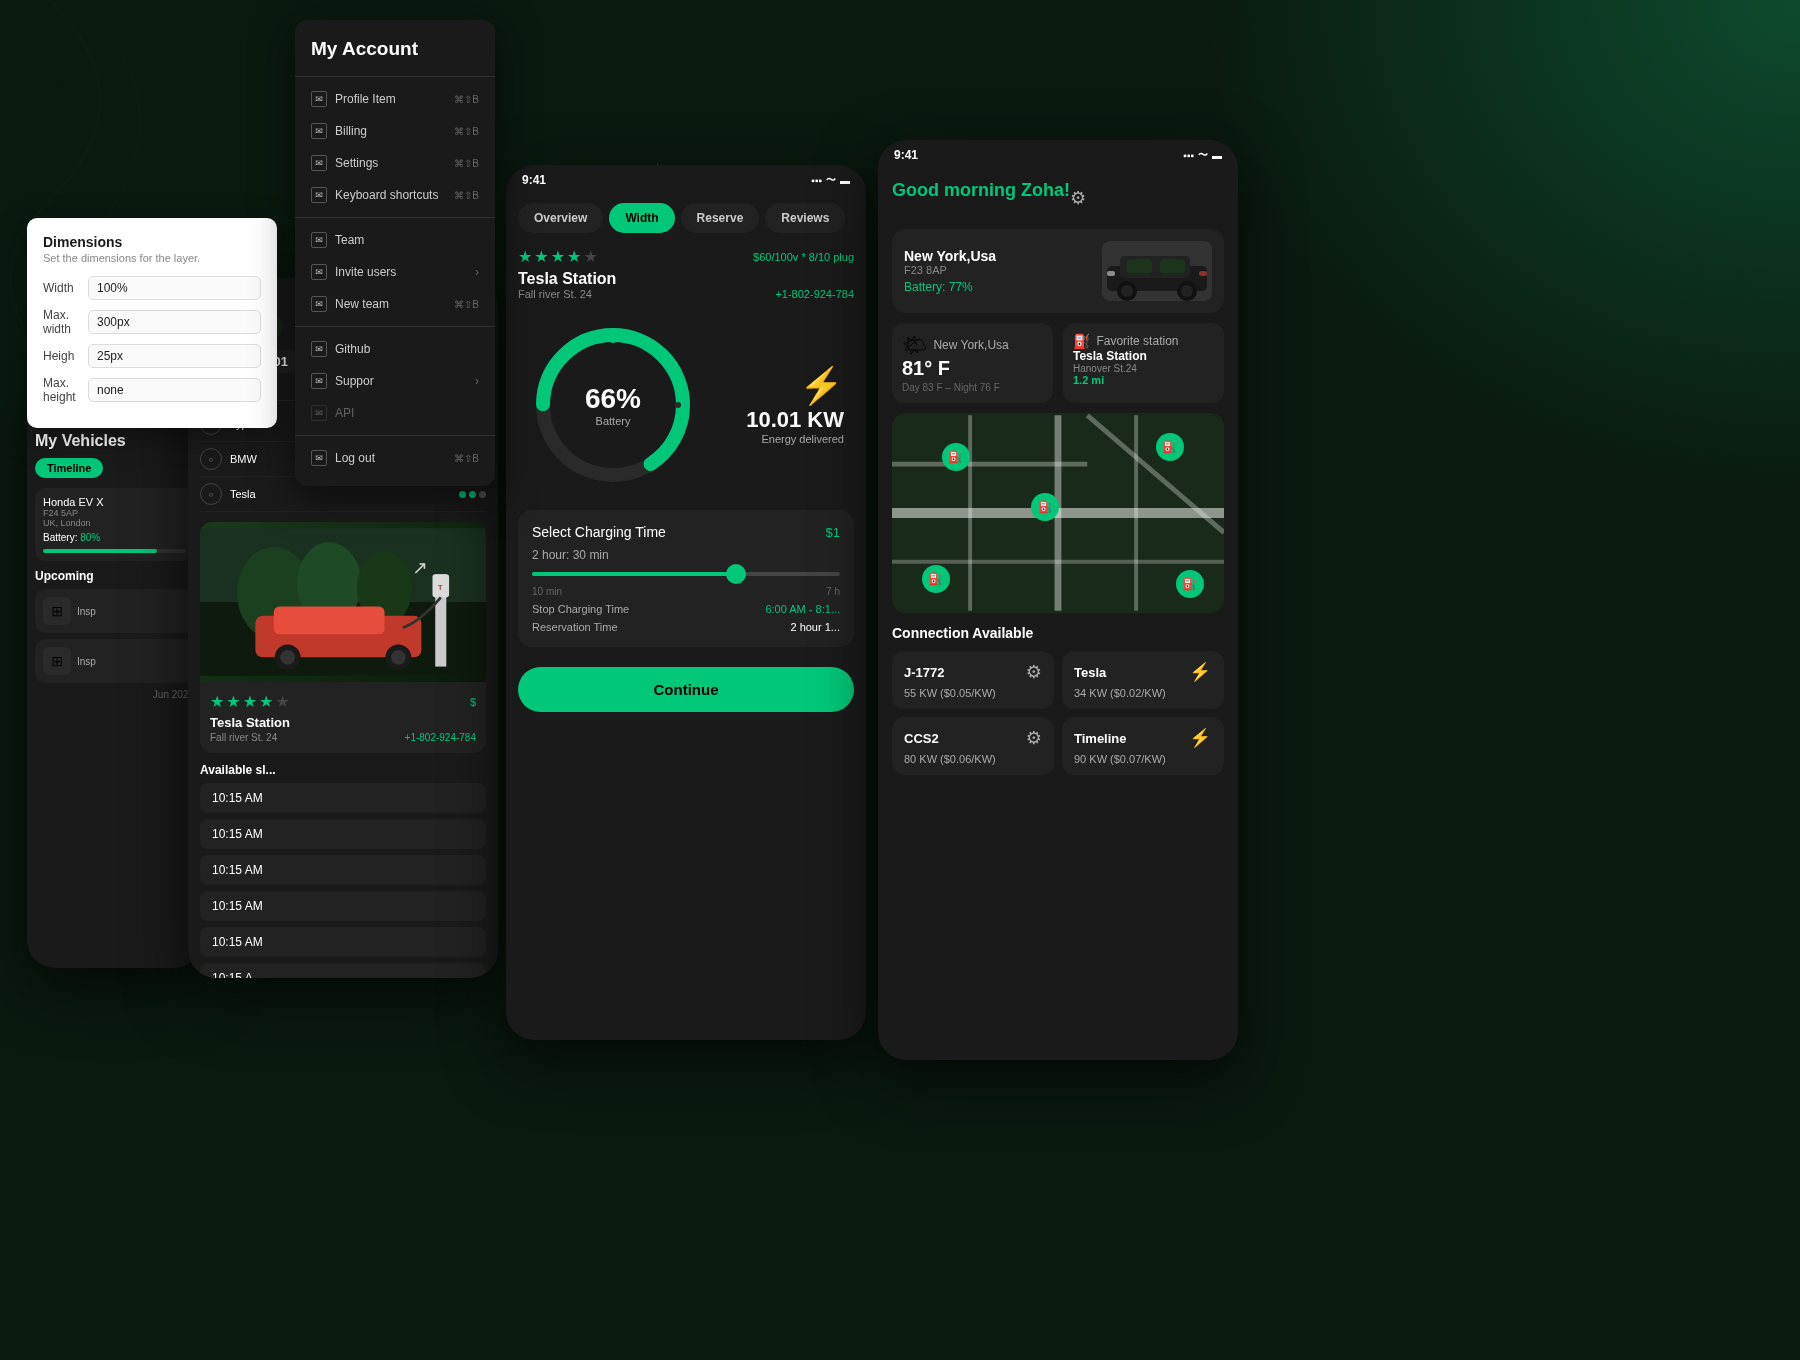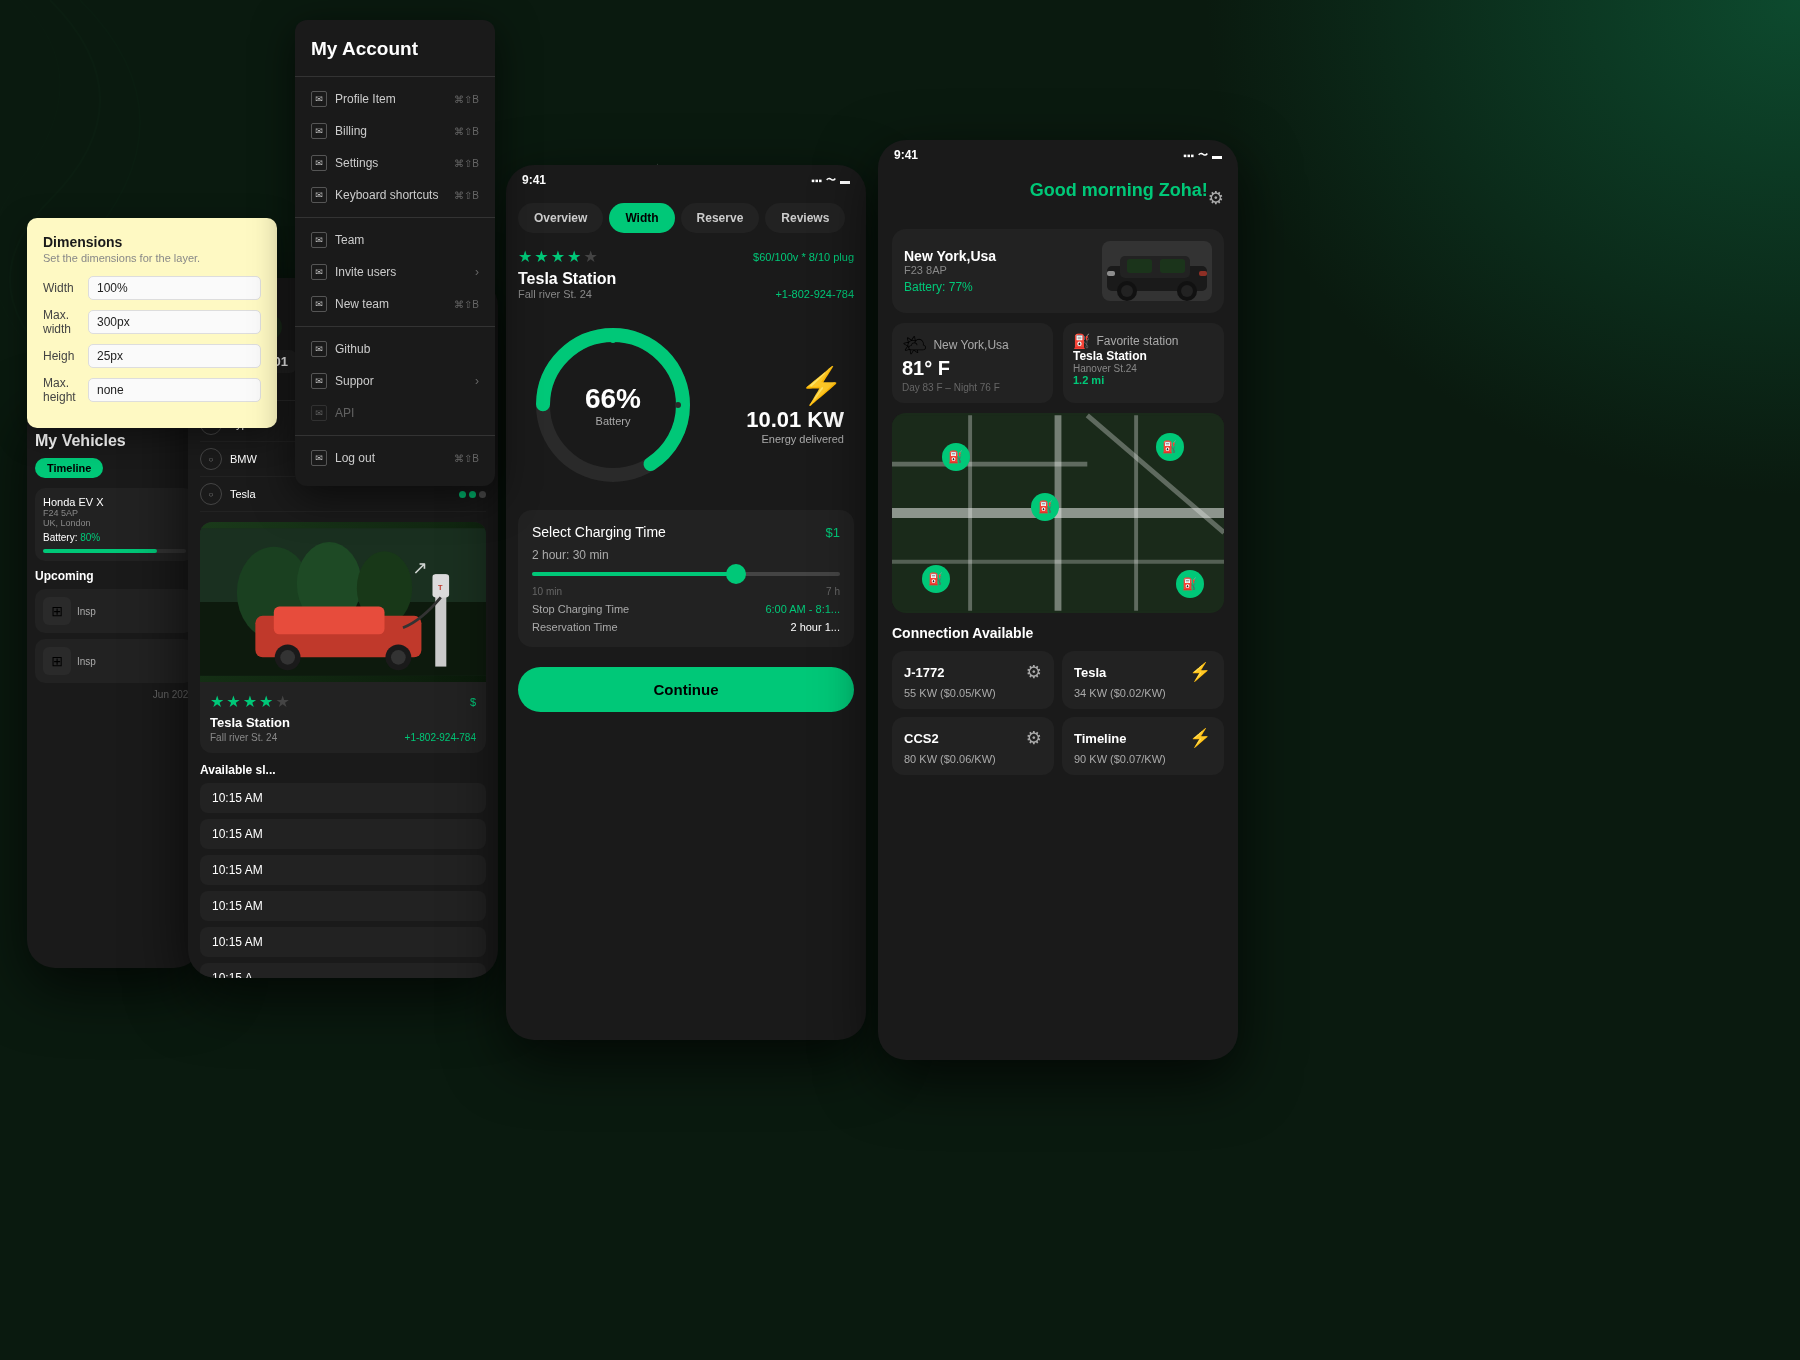--- a/index.html
+++ b/index.html
@@ -84,21 +84,21 @@
       height: 1px;
       background: #333;
       margin: 6px 0;
     }
     .dropdown-item.disabled { opacity: 0.4; }
 
     
     .dimensions-panel {
       position: absolute;
       top: 218px; left: 27px;
-      background: #fef9c3;
+      background: #ffffff;
       border-radius: 10px;
       width: 250px;
       padding: 16px;
       box-shadow: 0 8px 30px rgba(0,0,0,0.4);
       z-index: 90;
     }
     .dim-title {
       font-size: 14px;
       font-weight: 600;
       color: #1a1a1a;
@@ -852,21 +852,21 @@
 <div class="phone phone-4">
   <div class="phone-status">
     <span>9:41</span>
     <div class="status-icons">
       <span>▪▪▪</span>
       <span>〜</span>
       <span>▬</span>
     </div>
   </div>
   <div class="content">
-    <div style="display:flex;justify-content:flex-end;align-items:center;margin-bottom:14px;">
+    <div style="display:flex;justify-content:flex-start;align-items:center;margin-bottom:14px;">
       <div class="greeting">
         <span>Good morning</span>
         <span style="color:#00c878;">Zoha!</span>
       </div>
       <div style="color:#aaa;font-size:18px;cursor:pointer;">⚙</div>
     </div>
 
     <div class="car-card">
       <div class="car-info">
         <div class="car-location">New York,Usa</div>

